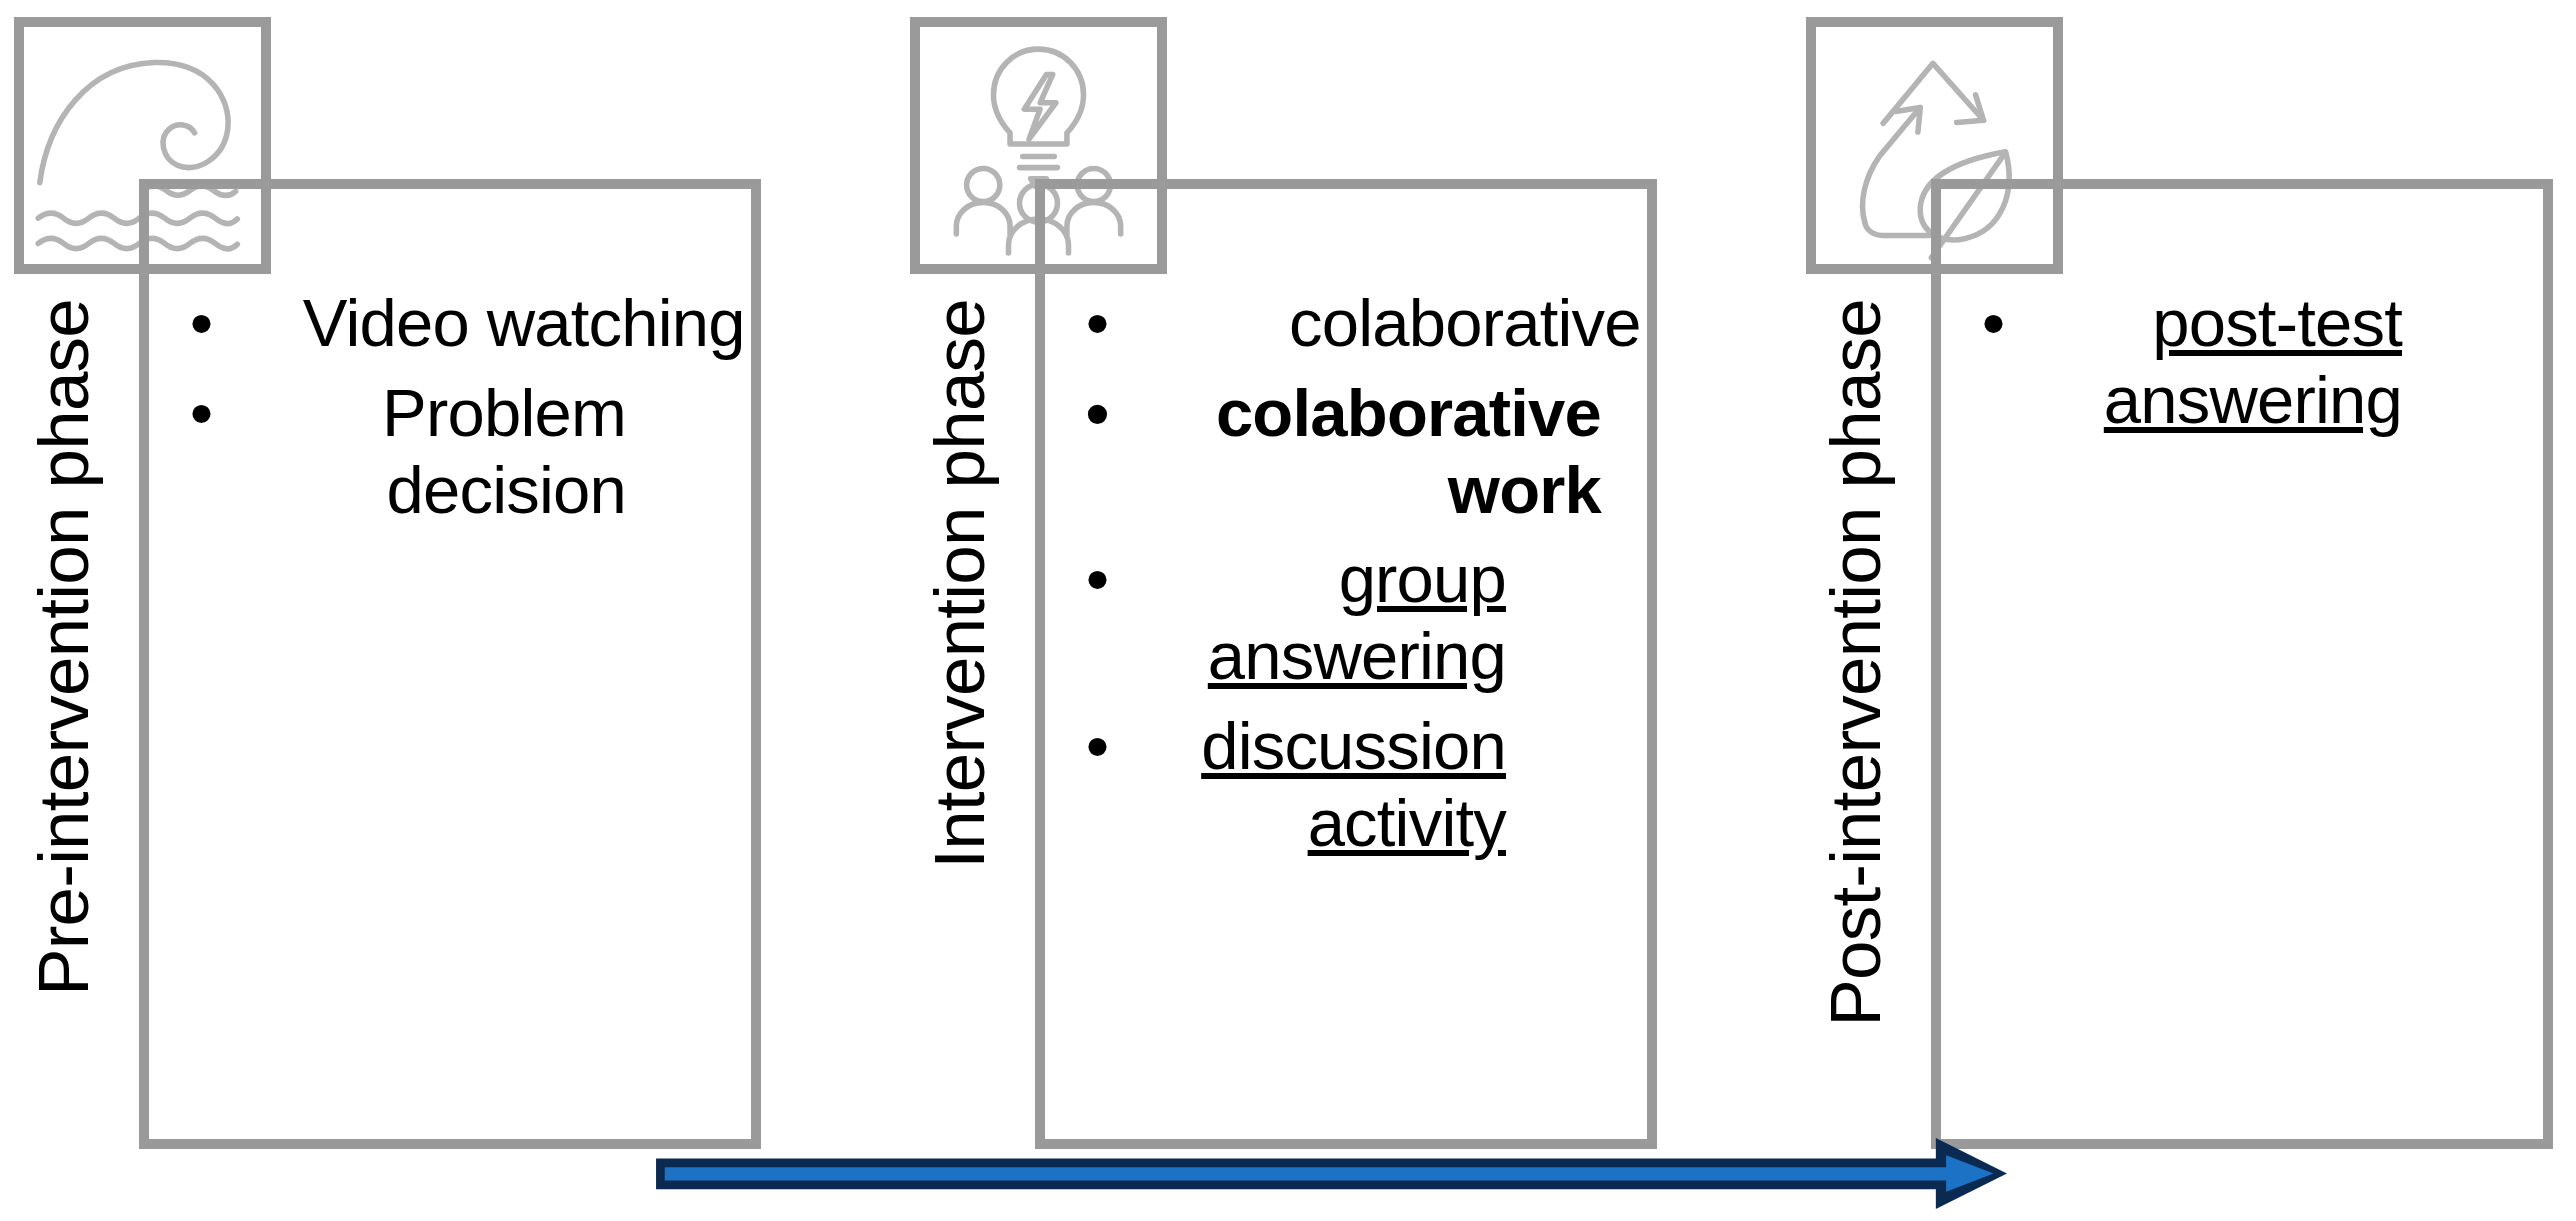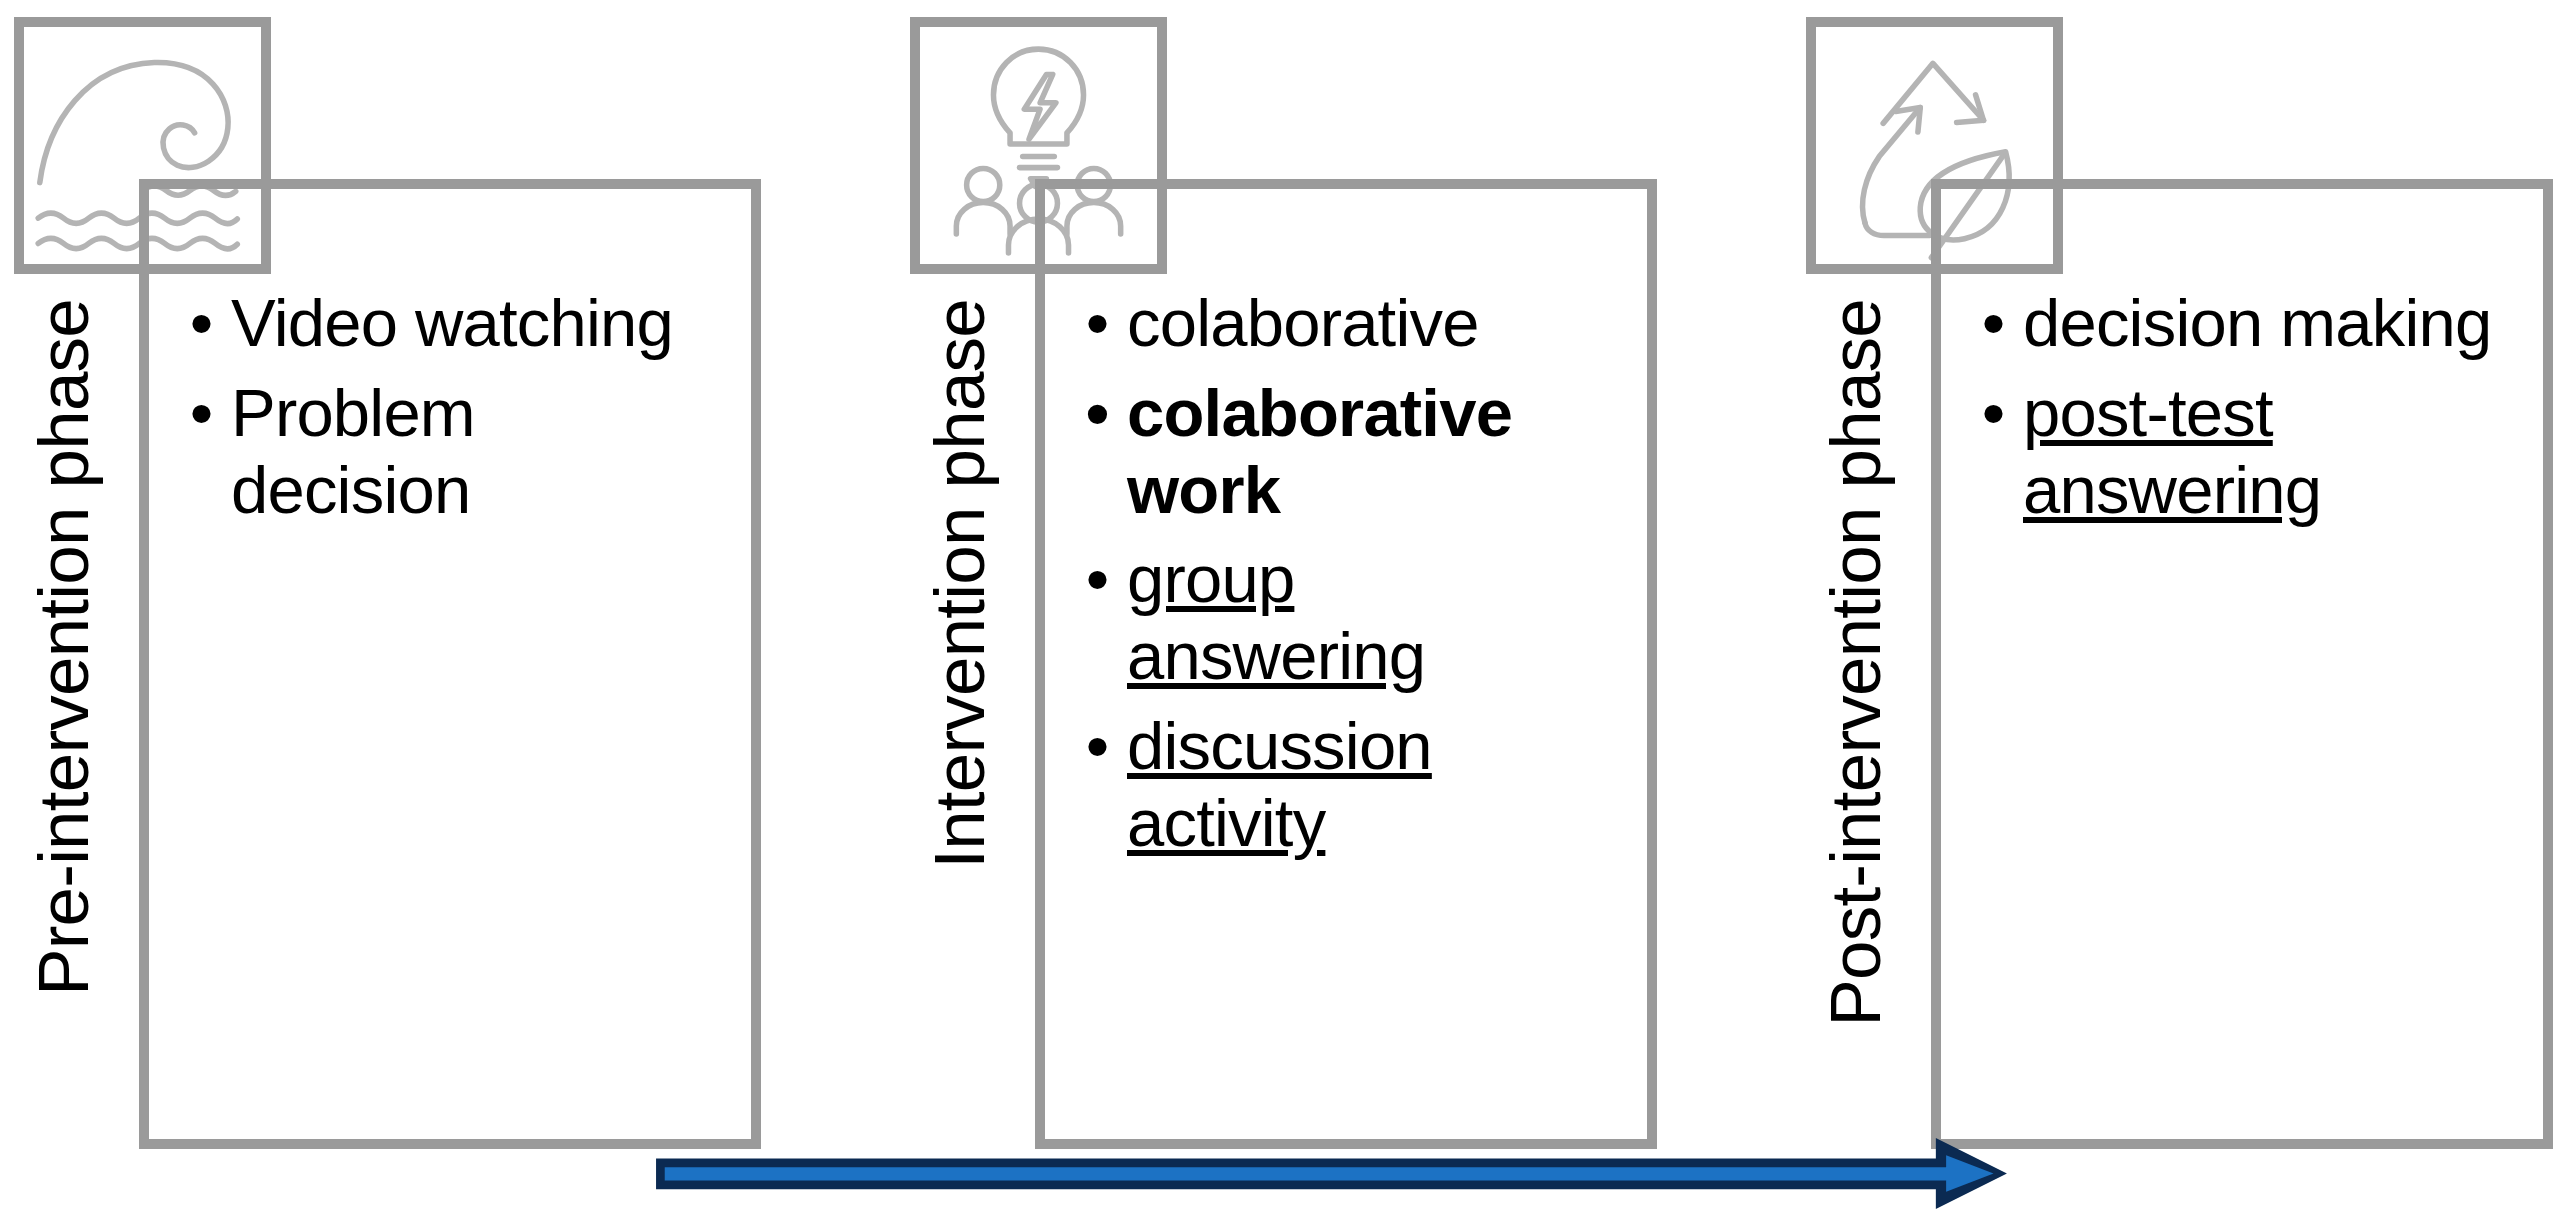--- a/index.html
+++ b/index.html
@@ -29,21 +29,21 @@
     border: 10.3px solid var(--box_border, #9a9a9a);
     background: transparent; z-index: 3;
     box-sizing: content-box;
   }
 
   .bullet-list {
     position: absolute; left: 47px; top: 95px; right: 6.3px;
     margin: 0; padding: 0; list-style: none;
     font-size: 67px; line-height: 77px; letter-spacing: -0.8px; color: #000;
   }
-  .bullet-list li { position: relative; padding-left: 35px; }
+  .bullet-list li { position: relative; padding-left: 35px; text-align: right; }
   .bullet-list li + li { margin-top: 12.6px; }
   .bullet-list li::before {
     content: "\2022";
     position: absolute; left: -6.3px; top: 0;
   }
   li.nowrap { white-space: nowrap; }
   li.w480 { max-width: 379px; text-decoration: underline; }
   li.w500 { max-width: 395px; }
   li.w560 { max-width: 443px; }
   li.w600 { max-width: 474px; font-weight: bold; }
@@ -141,21 +141,20 @@
             <path d="M62,248 c2,10 12,16 24,16 l58,0"></path>
             <path d="M240,158 c14,52 -6,100 -52,110 c-34,7 -58,-12 -56,-40 c3,-34 40,-58 108,-70 z"></path>
             <path d="M146,292 L236,164"></path>
           </g>
         </svg>
       </span>
     </div>
 
     <div class="content-box">
       <ul class="bullet-list">
-        <li class="nowrap">decision making</li>
         <li class="w480">post-test answering</li>
       </ul>
     </div>
   </div>
 
   <svg class="timeline-arrow" viewBox="0 0 1730 100" xmlns="http://www.w3.org/2000/svg">
     <polygon points="10,31 1630,31 1630,5 1720,50 1630,95 1630,70 10,70" style="fill: var(--arrow_navy, #0b2a52);"></polygon>
     <polygon points="21,42 1643,42 1643,27 1703,50 1643,73 1643,59 21,59" style="fill: var(--arrow_blue, #1c72c4);"></polygon>
   </svg>
 

